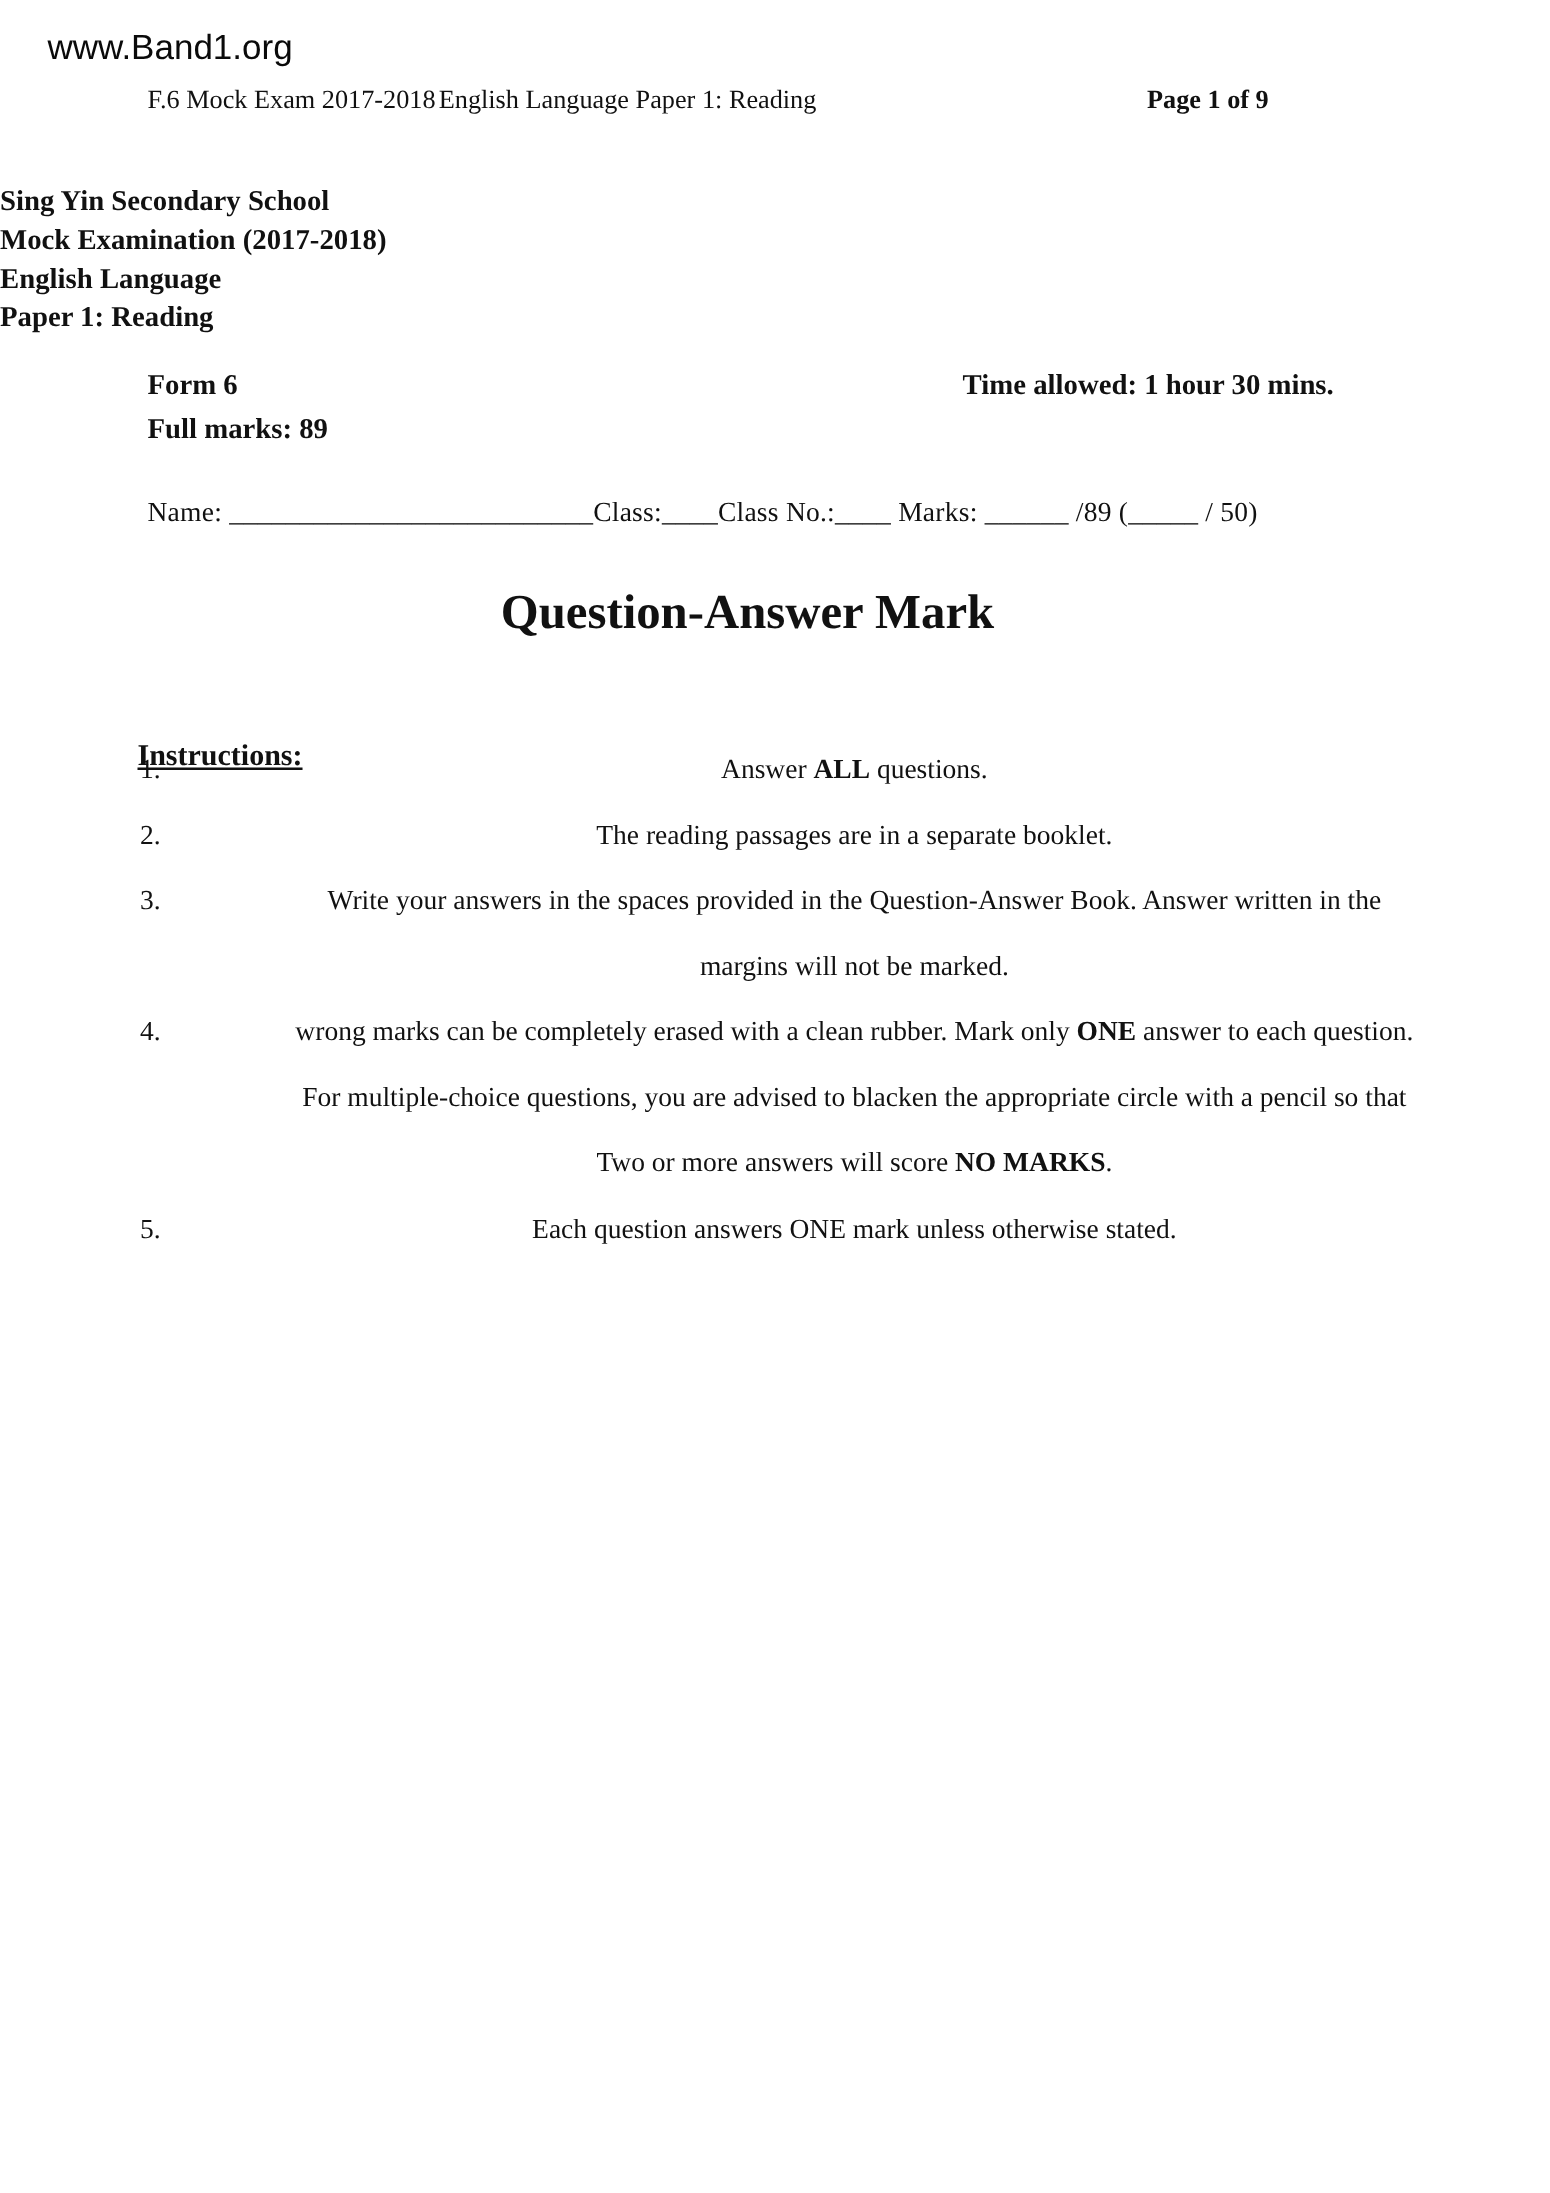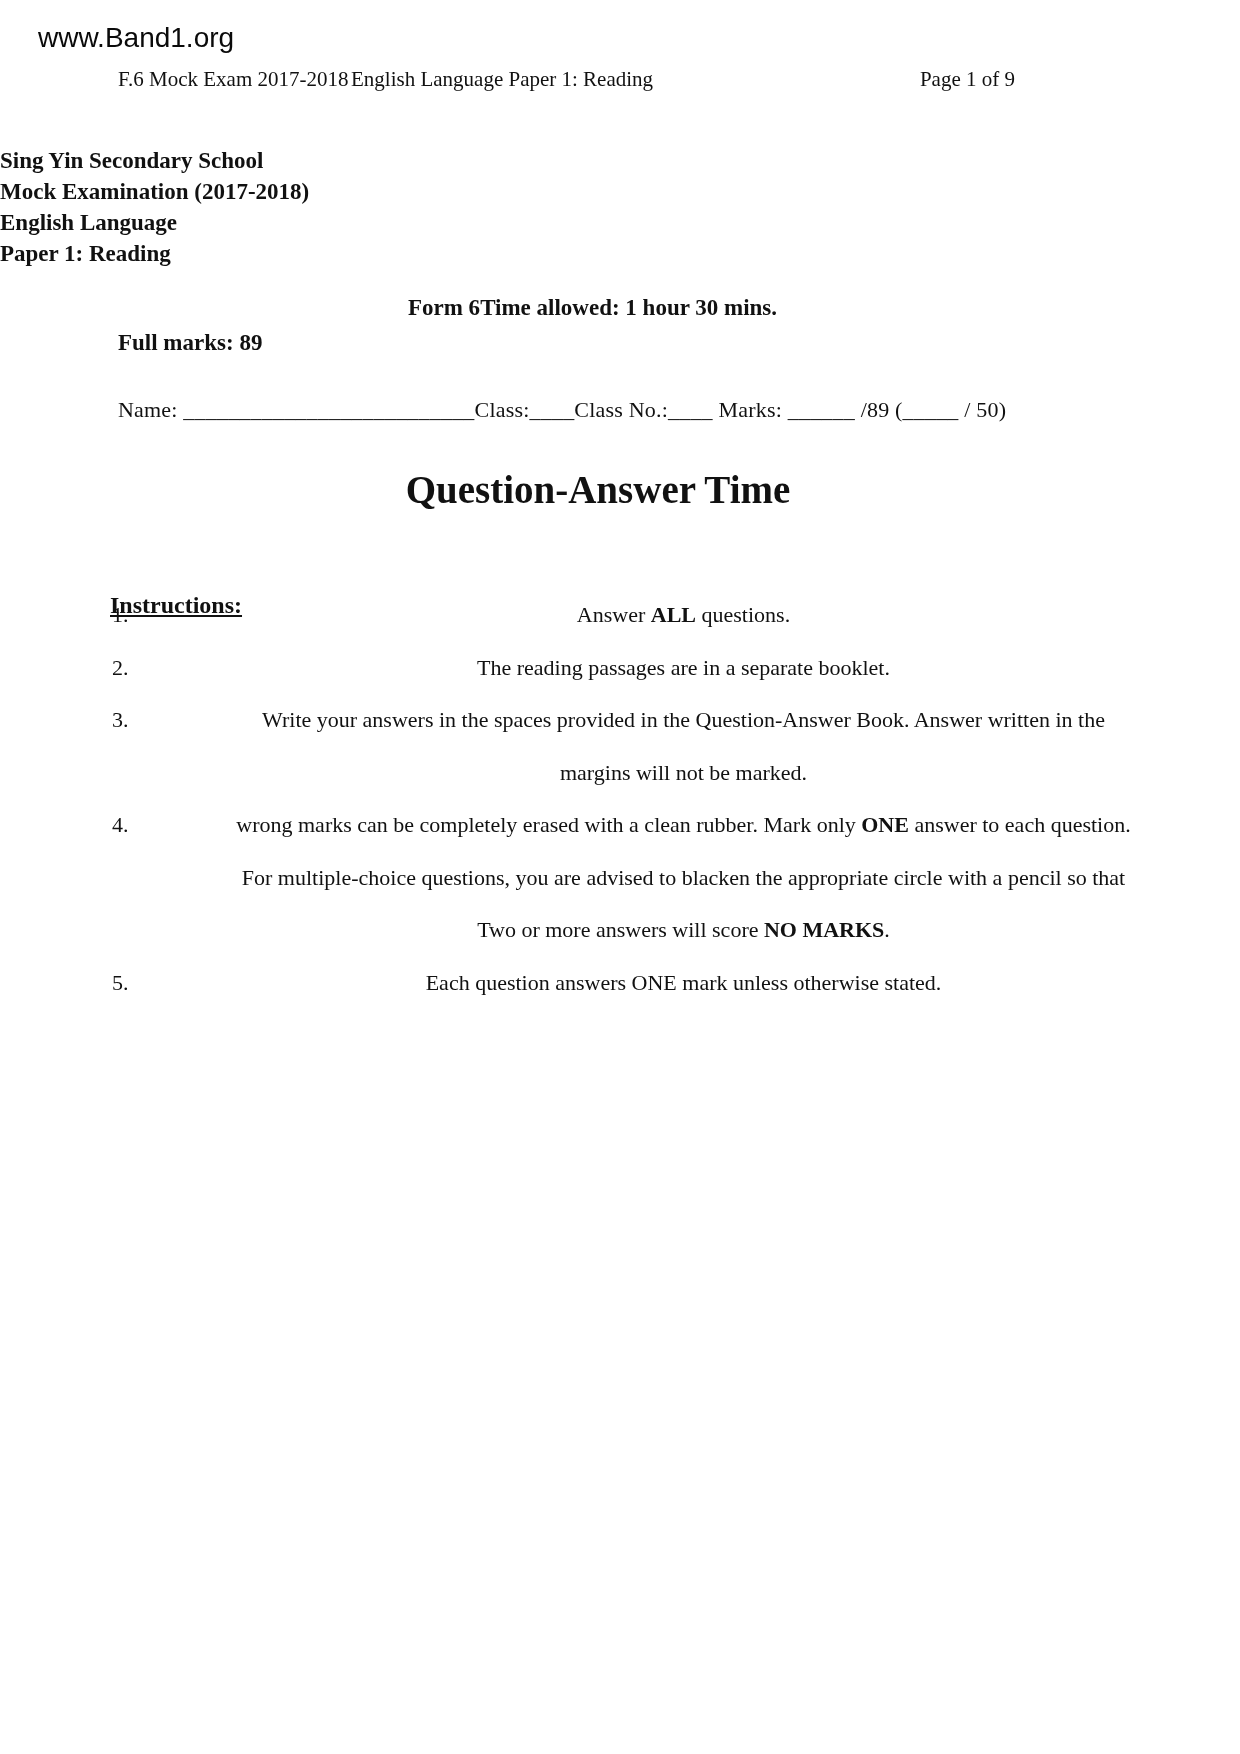--- a/index.html
+++ b/index.html
@@ -19,29 +19,29 @@
   .watermark {
     position: absolute; left: 38px; top: 22px;
     font-family: "Liberation Sans", sans-serif;
     font-size: 28px; color: #0a0a0a;
   }
   .header-row {
     position: absolute; left: 118px; top: 67px; width: 897px;
     font-size: 21px; white-space: nowrap;
   }
   .header-center { position: absolute; left: 233px; top: 0; text-align: right; }
-  .header-right  { position: absolute; right: 0;    top: 0; }
+  .header-right  { position: absolute; right: 0;    top: 0; font-weight: bold; }
   .title-block {
     position: absolute; left: 0; right: 0; top: 145px;
     text-align: left;
     font-weight: bold; font-size: 23px; line-height: 31px;
   }
   .form-row {
     position: absolute; left: 118px; top: 295px; width: 949px;
-    display: flex; justify-content: center;
+    display: flex; justify-content: space-between;
     font-weight: bold; font-size: 23px;
   }
   .full-marks {
     position: absolute; left: 118px; top: 330px;
     font-weight: bold; font-size: 23px;
   }
   .name-line {
     position: absolute; left: 118px; top: 397px;
     font-size: 22px; white-space: nowrap; letter-spacing: 0.2px;
   }
@@ -86,21 +86,21 @@
 
   <div class="form-row">
     <span>Form 6</span>
     <span>Time allowed: 1 hour 30 mins.</span>
   </div>
 
   <div class="full-marks">Full marks: 89</div>
 
   <div class="name-line">Name: __________________________Class:____Class No.:____ Marks: ______ /89 (_____ / 50)</div>
 
-  <div class="qa-title">Question-Answer Time</div>
+  <div class="qa-title">Question-Answer Mark</div>
 
   <div class="instructions-heading">Instructions:</div>
 
   <div class="instructions-list" id="instructions-list">
       <div class="instr-item">
         <div class="instr-num">1.</div>
         <div class="instr-body">
           <div class="instr-line"><span>Answer </span><span class="b">ALL</span><span> questions.</span></div>
         </div>
       </div>

